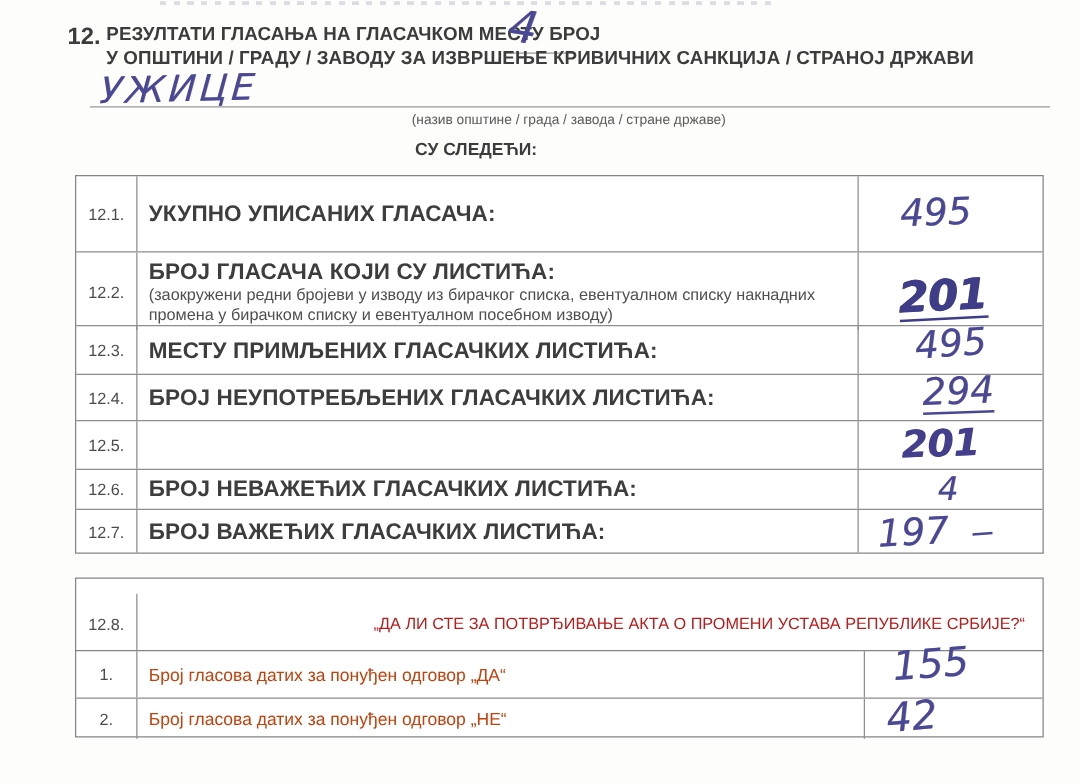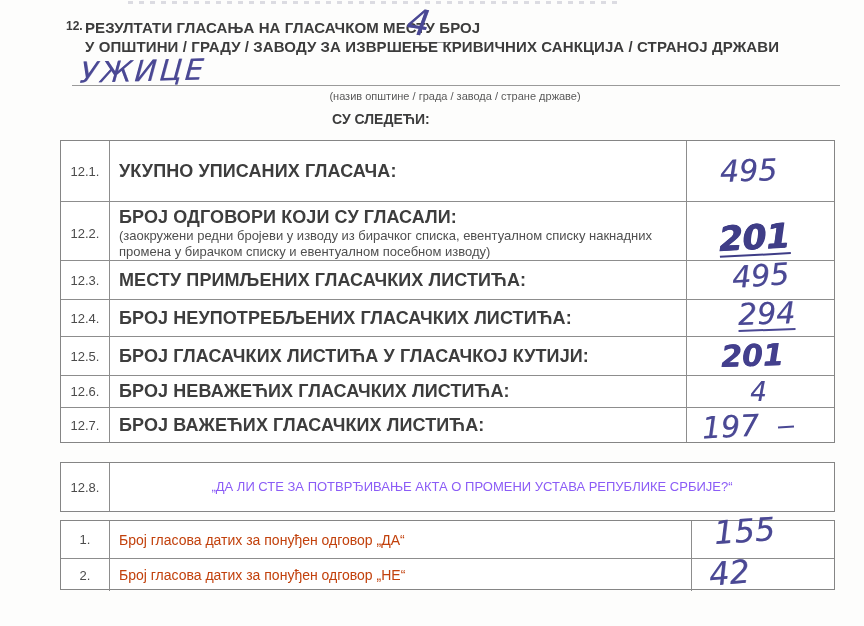--- a/index.html
+++ b/index.html
@@ -8,21 +8,21 @@
     background:#fdfdfc; overflow:hidden;
     font-family:"Liberation Sans","DejaVu Sans",sans-serif;
     color:#3c3c3c;
   }
   
   .top-fragment {
     position:absolute; left:128px; top:1px; width:495px; height:3px;
     background:repeating-linear-gradient(90deg,#aab 0 5px,transparent 5px 11px);
     opacity:.4;
   }
-  .hdr-num { position:absolute; left:66px; top:19px; font-size:12px; font-weight:bold; }
+  .hdr-num { position:absolute; left:54px; top:19px; font-size:19px; font-weight:bold; }
   .hdr-line1 { position:absolute; left:85px; top:19px; font-size:15px; font-weight:bold; letter-spacing:.1px; }
   .hdr-line2 { position:absolute; left:85px; top:38px; font-size:15px; font-weight:bold; letter-spacing:.1px; }
   .num-underline { position:absolute; left:404px; top:42px; width:56px; height:1px; background:#9a9a9a; }
   .sig-underline { position:absolute; left:72px; top:85px; width:768px; height:1px; background:#9a9a9a; }
   .field-caption { position:absolute; left:455px; top:90px; transform:translateX(-50%); font-size:11px; color:#5a5a5a; white-space:nowrap; }
   .intro { position:absolute; left:332px; top:111px; font-size:14px; font-weight:bold; }
 
   
   .hw {
     font-family:"DejaVu Sans",sans-serif; font-style:italic;
@@ -43,24 +43,24 @@
   .cell + .cell { border-left:1px solid #8d8d8d; }
   .c-num { align-items:center; font-size:13px; color:#4b4b4b; }
   .c-text { padding:4px 10px 4px 9px; }
   .c-val { position:relative; align-items:center; }
   .title { font-size:18px; font-weight:bold; line-height:1.24; color:#3d3d3d; letter-spacing:.1px; }
   .note  { font-size:13px; line-height:1.22; color:#4f4f4f; }
   .t1 { top:140px; }
   .r1 { height:60px; } .r2 { height:58px; } .r3 { height:38px; }
   .r4 { height:36px; } .r5 { height:38px; } .r6 { height:31px; } .r7 { height:34px; }
   .t2 { top:462px; }
-  .t2 .row { height:48px; }
+  .t2 .row { height:48px;margin-top:12px; }
   .t2 .c-q { padding:4px 14px; text-align:center; }
   .t2 .q1 { font-size:13.5px; font-weight:bold; line-height:1.45; }
-  .t2 .q2 { font-size:13px; color:#8b5cf6; line-height:1.4; }
+  .t2 .q2 { font-size:13px; color:#b91c1c; line-height:1.4;text-align:right; }
   .t3 { top:520px; }
   .t3 .ra { height:37px; } .t3 .rb { height:30px; }
   .t3 .c-text { font-size:14px; color:#c2410c; }
 
   
   .hw-val { font-size:30px; line-height:1; z-index:3; position:relative; }
   .v1 { transform:translate(-12px,0) rotate(-2deg); }
   .v2 { font-size:34px; font-weight:bold; transform:translate(-6px,5px) rotate(-3deg);
         text-shadow:0.8px 0 0 #3f3d87, -0.5px 0.4px 0 #3f3d87; color:#3f3d87;
         border-bottom:2.5px solid #3f3d87; }
@@ -102,21 +102,21 @@
         <div class="title">УКУПНО УПИСАНИХ ГЛАСАЧА:</div>
       </div>
       <div class="cell c-val">
         <span class="hw hw-val v1">495</span>
       </div>
     </div>
 
     <div class="row r2">
       <div class="cell c-num">12.2.</div>
       <div class="cell c-text">
-        <div class="title">БРОЈ ОДГОВОРИ КОЈИ СУ ГЛАСАЛИ:</div>
+        <div class="title">БРОЈ ГЛАСАЧА КОЈИ СУ ЛИСТИЋА:</div>
         <div class="note">(заокружени редни бројеви у изводу из бирачког списка, евентуалном списку накнадних промена у бирачком списку и евентуалном посебном изводу)</div>
       </div>
       <div class="cell c-val">
         <span class="hw hw-val v2">201</span>
       </div>
     </div>
 
     <div class="row r3">
       <div class="cell c-num">12.3.</div>
       <div class="cell c-text">
@@ -133,21 +133,20 @@
         <div class="title">БРОЈ НЕУПОТРЕБЉЕНИХ ГЛАСАЧКИХ ЛИСТИЋА:</div>
       </div>
       <div class="cell c-val">
         <span class="hw hw-val v4">294</span>
       </div>
     </div>
 
     <div class="row r5">
       <div class="cell c-num">12.5.</div>
       <div class="cell c-text">
-        <div class="title">БРОЈ ГЛАСАЧКИХ ЛИСТИЋА У ГЛАСАЧКОЈ КУТИЈИ:</div>
       </div>
       <div class="cell c-val">
         <span class="hw hw-val v5">201</span>
       </div>
     </div>
 
     <div class="row r6">
       <div class="cell c-num">12.6.</div>
       <div class="cell c-text">
         <div class="title">БРОЈ НЕВАЖЕЋИХ ГЛАСАЧКИХ ЛИСТИЋА:</div>

